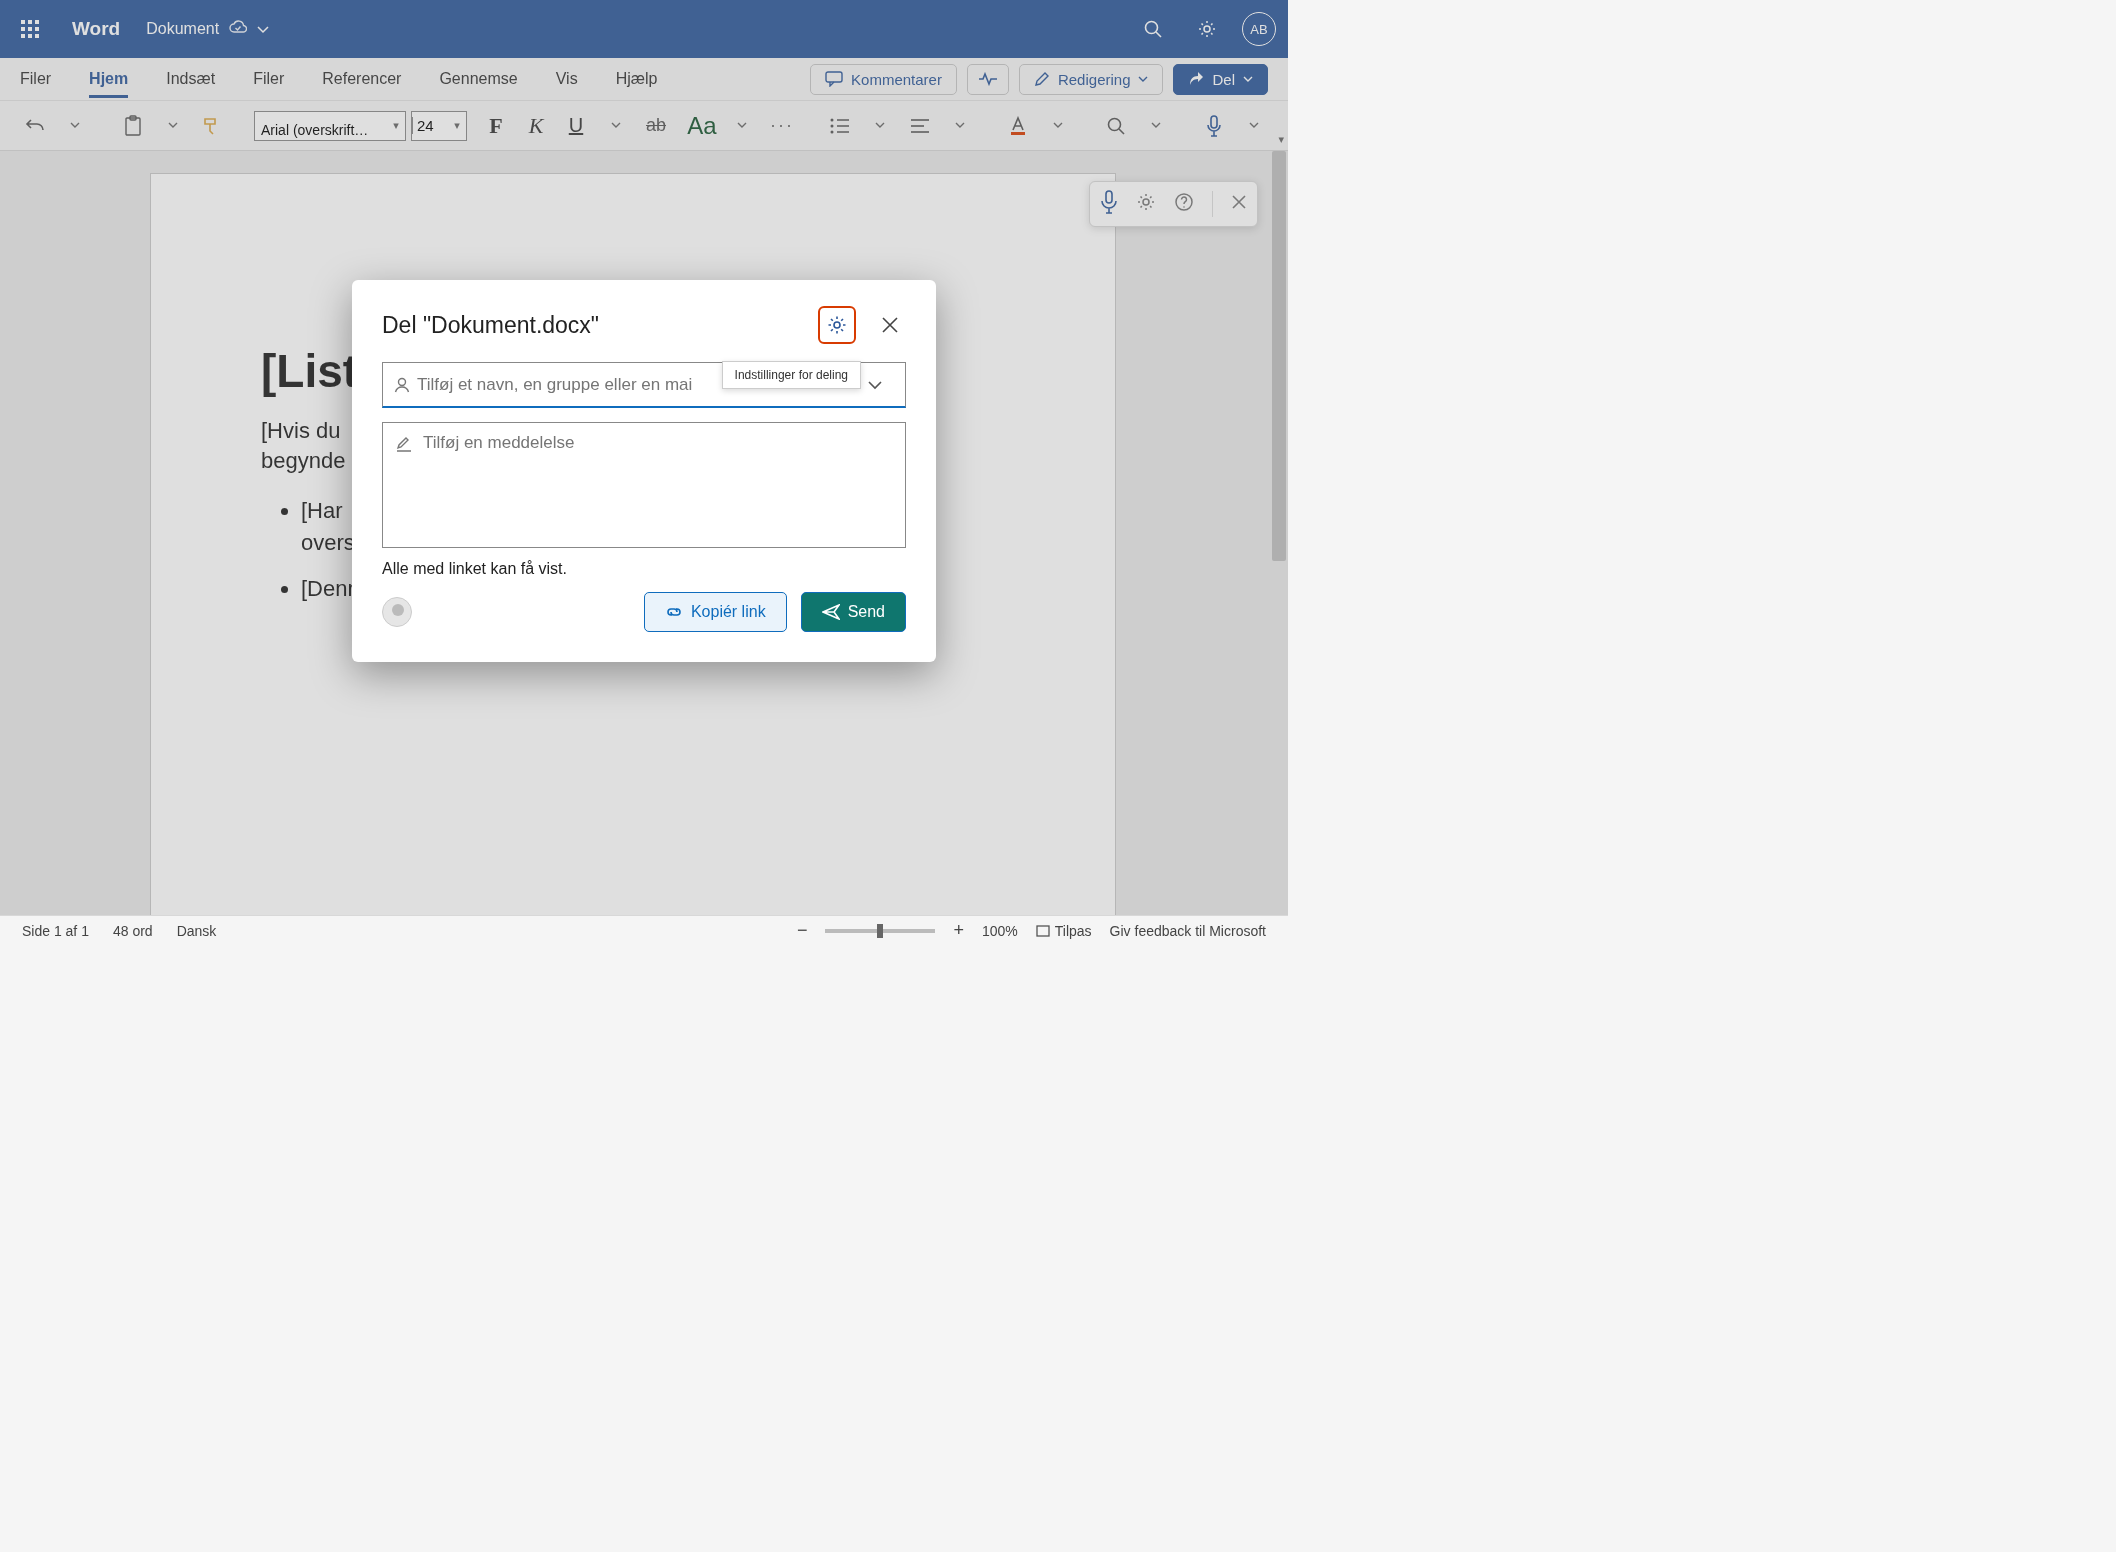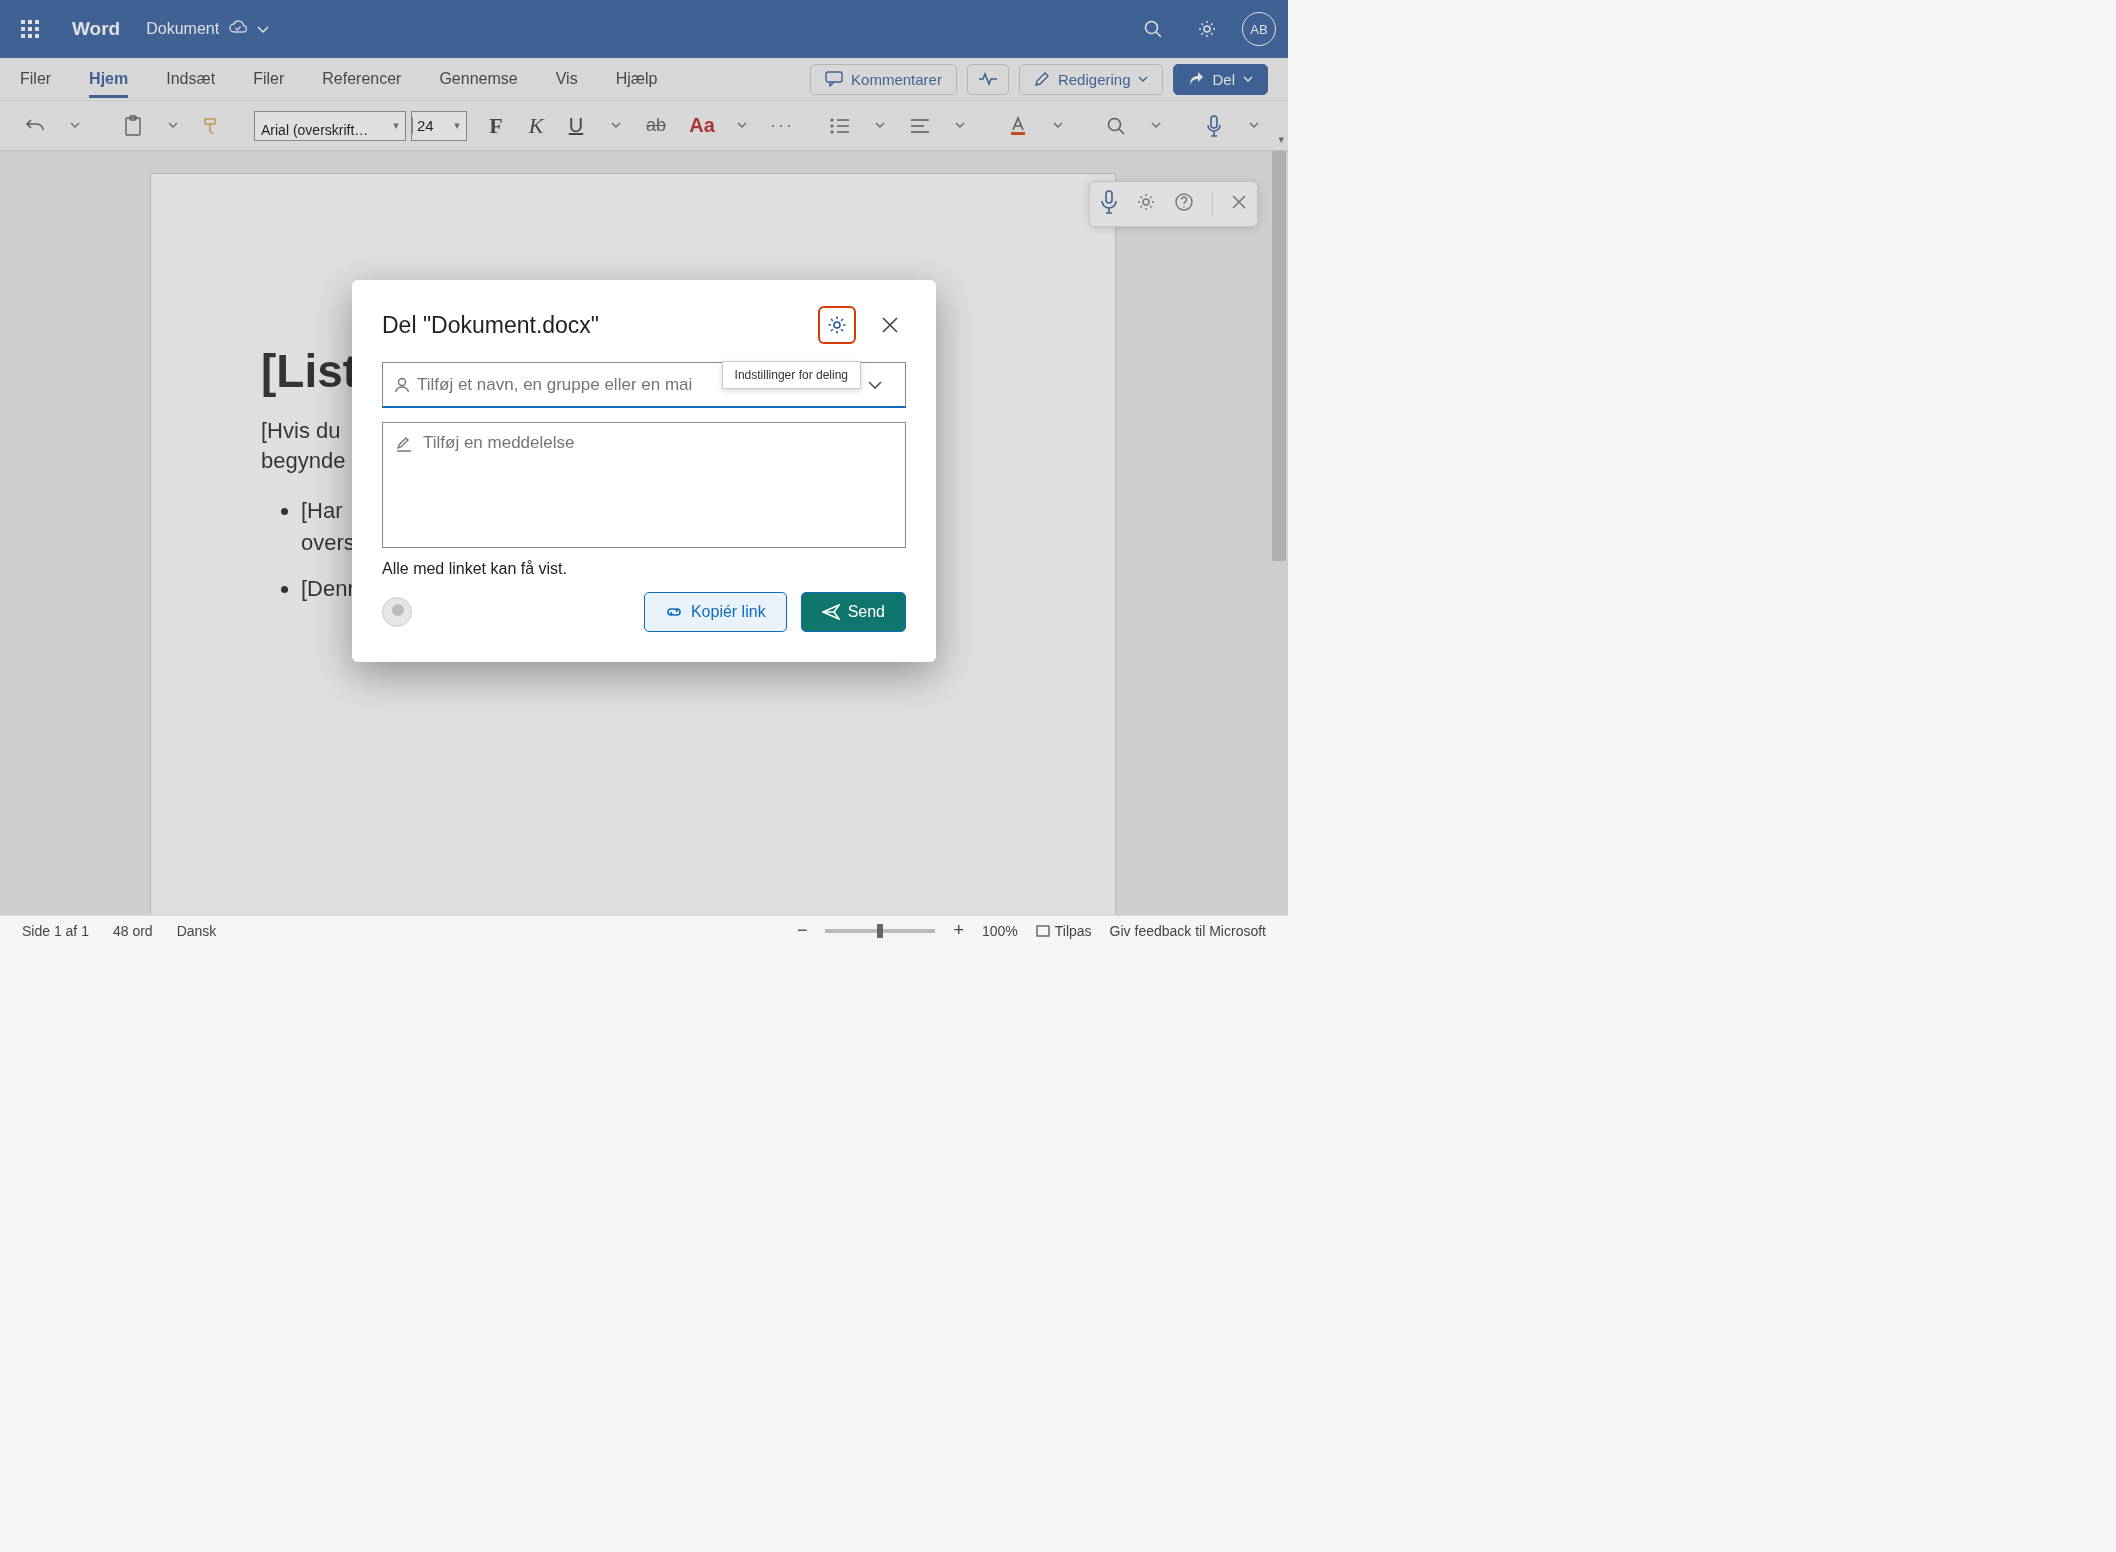--- a/index.html
+++ b/index.html
@@ -216,21 +216,21 @@
   <div class="rbtn" style="font-family:Georgia;font-size:22px;font-weight:700;color:#333;">F</div>
   <div class="rbtn" style="font-family:Georgia;font-size:22px;font-style:italic;color:#333;">K</div>
   <div class="rbtn" style="font-size:20px;text-decoration:underline;color:#333;">U</div>
   <div class="rbtn">
       <svg width="10" height="7" viewBox="0 0 10 7">
         <path d="M1 1l4 4 4-4" stroke="#666" stroke-width="1.4" fill="none"></path>
       </svg>
     </div>
   <div class="rbtn" style="font-size:18px;text-decoration:line-through;color:#555;">ab</div>
   <div style="width:10px"></div>
-  <div class="rbtn" style="font-size:20px;color:#b91c1c;font-weight:bold;">
+  <div class="rbtn" style="font-size:24px;color:#14532d;">
       <span>Aa</span>
     </div>
   <div class="rbtn">
       <svg width="10" height="7" viewBox="0 0 10 7">
         <path d="M1 1l4 4 4-4" stroke="#666" stroke-width="1.4" fill="none"></path>
       </svg>
     </div>
   <div class="rbtn" style="font-size:18px;color:#666;letter-spacing:2px;">···</div>
   <div class="sep"></div>
   <div class="rbtn">

